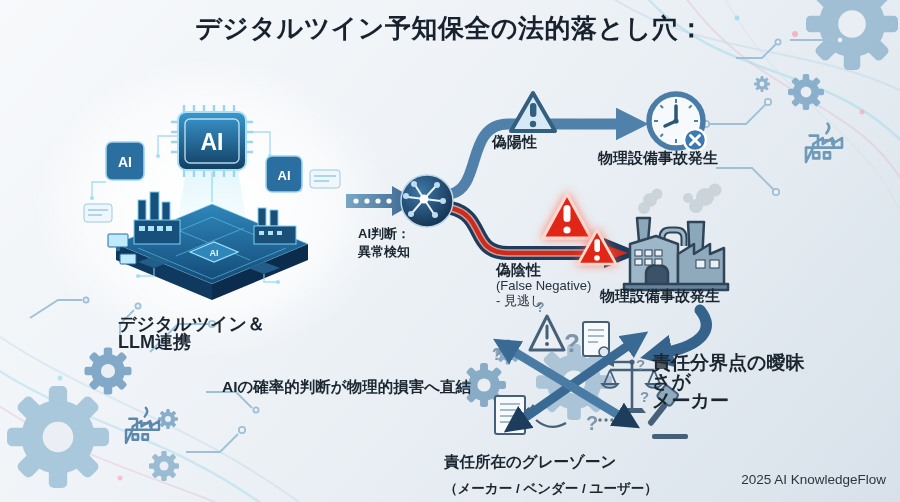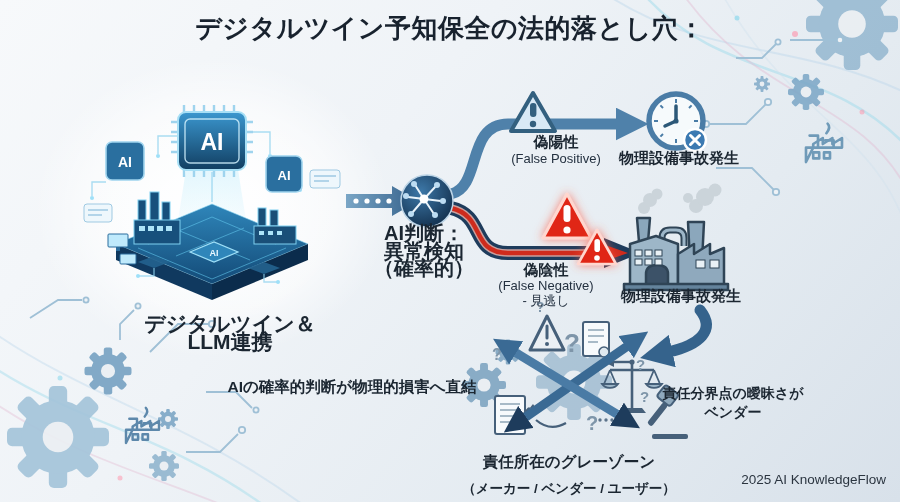--- a/index.html
+++ b/index.html
@@ -4,32 +4,32 @@
 <style>
   html,body{margin:0;padding:0;}
   body{width:900px;height:502px;overflow:hidden;font-family:"Liberation Sans","DejaVu Sans",sans-serif;}
   .canvas{position:relative;width:900px;height:502px;
     background:linear-gradient(130deg,#f7f9fb 0%,#eff3f7 38%,#e4ebf1 70%,#d8e1ea 100%);}
   .abs{position:absolute;}
   svg{display:block;}
   .layer{position:absolute;left:0;top:0;pointer-events:none;}
   .title{left:0;top:12px;width:900px;text-align:center;font-weight:bold;
     font-size:26px;line-height:33px;color:#18222e;letter-spacing:.5px;}
-  .lbl{position:absolute;text-align:center;color:#1b2631;}
+  .lbl{position:absolute;text-align:left;color:#1b2631;}
   .lbl .b{font-weight:bold;}
-  .twin-label{left:118px;top:315px;width:224px;font-size:21px;font-weight:bold;line-height:18px;}
-  .node-label{left:358px;top:225px;width:132px;font-size:20px;font-weight:bold;line-height:17.5px;}
+  .twin-label{left:118px;top:315px;width:224px;font-size:18px;font-weight:bold;line-height:18px;}
+  .node-label{left:358px;top:225px;width:132px;font-size:13px;font-weight:bold;line-height:17.5px;}
   .fp-label{left:492px;top:133px;width:128px;font-size:15px;line-height:17px;}
   .fp-label .en{font-size:13px;font-weight:normal;color:#243140;}
   .fp-outcome{left:598px;top:149px;width:162px;font-size:15px;font-weight:bold;}
-  .fn-label{left:480px;top:261px;width:132px;font-size:15px;line-height:17px;}
+  .fn-label{left:496px;top:261px;width:132px;font-size:15px;line-height:17px;}
   .fn-label .en,.fn-label .note{font-size:13px;font-weight:normal;color:#243140;line-height:15px;display:block;}
   .fn-outcome{left:600px;top:287px;width:162px;font-size:15px;font-weight:bold;}
   .direct-link{left:222px;top:377px;width:260px;font-size:15.5px;font-weight:bold;}
-  .legal-risk{left:652px;top:384px;width:162px;font-size:14px;font-weight:bold;line-height:19px;}
+  .legal-risk{left:652px;top:353px;width:162px;font-size:19px;font-weight:bold;line-height:19px;}
   .grayzone{left:444px;top:452px;width:250px;}
   .grayzone .t{font-size:15.5px;font-weight:bold;display:block;}
   .grayzone .s{font-size:13.5px;font-weight:bold;display:block;margin-top:7px;}
   .footer{left:640px;top:472px;width:246px;text-align:right;font-size:13.5px;color:#2b3540;}
 </style>
 </head>
 <body>
 
 <div class="canvas">
 
@@ -423,41 +423,39 @@
   </div>
 
   <div class="lbl twin-label">
     <span class="b">デジタルツイン＆</span><br>
     <span class="b">LLM連携</span>
   </div>
 
   <div class="lbl node-label">
     <div>AI判断：</div>
     <div>異常検知</div>
-    <div>（確率的）</div>
   </div>
 
   <div class="lbl fp-label">
     <div class="b">偽陽性</div>
-    <div class="en">(False Positive)</div>
   </div>
   <div class="lbl fp-outcome">物理設備事故発生</div>
 
   <div class="lbl fn-label">
     <div class="b">偽陰性</div>
     <span class="en">(False Negative)</span>
     <span class="note">- 見逃し</span>
   </div>
   <div class="lbl fn-outcome">物理設備事故発生</div>
 
   <div class="lbl direct-link">AIの確率的判断が物理的損害へ直結</div>
 
   <div class="lbl legal-risk">
     <div>責任分界点の曖昧さが</div>
-    <div>ベンダー</div>
+    <div>メーカー</div>
   </div>
 
   <div class="lbl grayzone">
     <span class="t">責任所在のグレーゾーン</span>
     <span class="s">（メーカー / ベンダー / ユーザー）</span>
   </div>
 
   <div class="abs footer">2025 AI KnowledgeFlow</div>
 </div>
 

